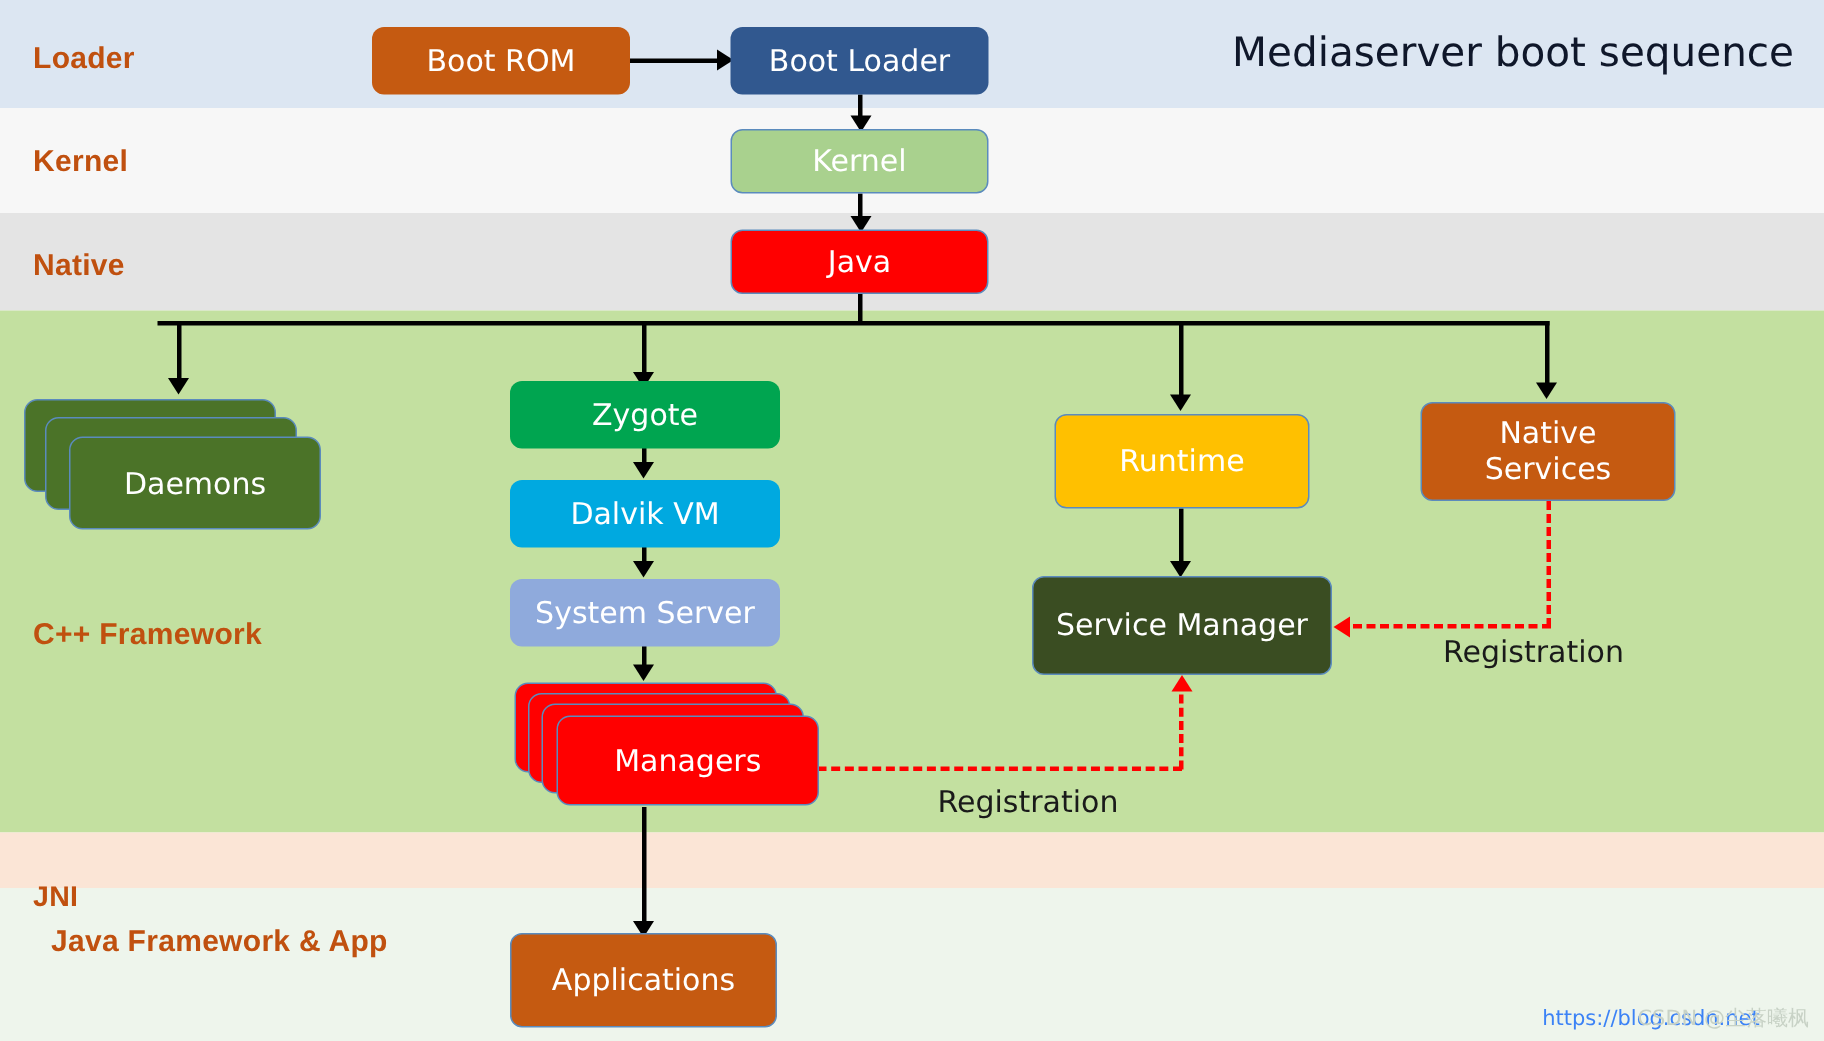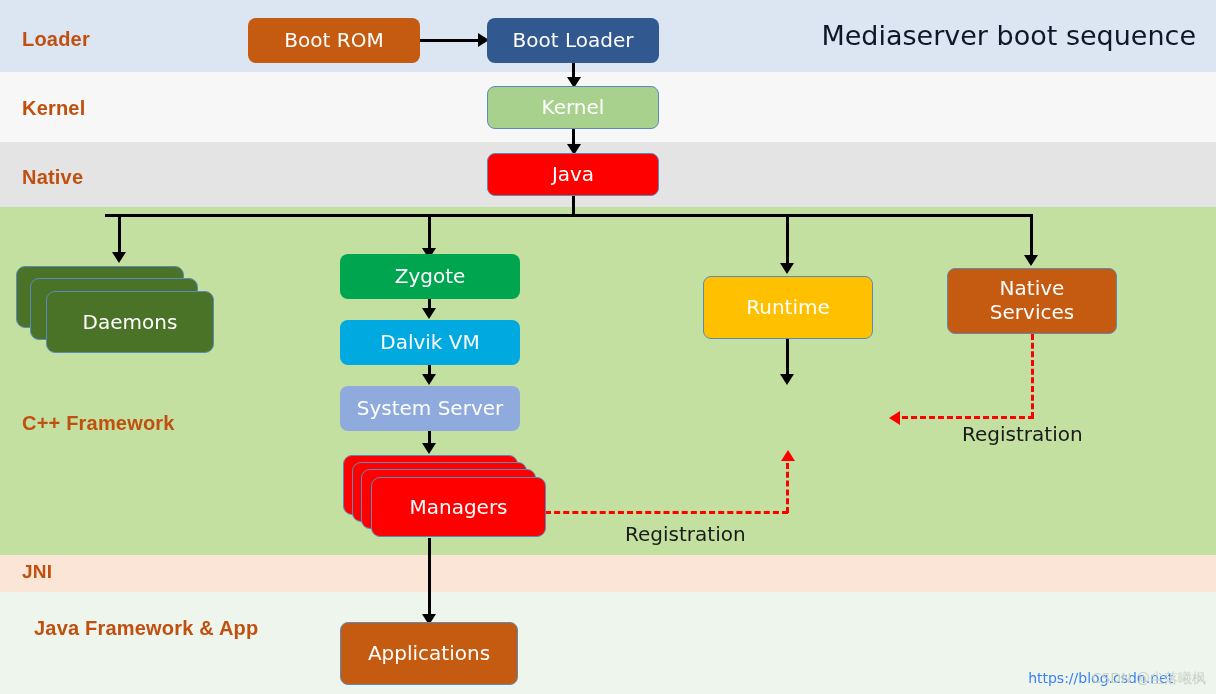--- a/index.html
+++ b/index.html
@@ -36,21 +36,21 @@
     color: #c0500f;
     font-weight: bold;
     font-size: 20px;
     white-space: nowrap;
     letter-spacing: 0.2px;
   }
   .lbl-loader { top: 28px; }
   .lbl-kernel { top: 97px; }
   .lbl-native { top: 166px; }
   .lbl-cpp    { top: 412px; }
-  .lbl-jni    { top: 561px; font-size: 19px; }
+  .lbl-jni    { top: 588px; font-size: 19px; }
   .lbl-java   { top: 617px; margin-left: 12px; }
 
   
   .diagram-title {
     position: absolute;
     top: 20px;
     right: 20px;
     font-size: 27px;
     color: #0f172a;
     font-family: "DejaVu Sans", sans-serif;
@@ -292,20 +292,23 @@
     <div class="sheet" style="left:18px; top:14px; width:175px; height:60px; background:#ff0000;"></div>
     <div class="sheet front" style="left:28px; top:22px; width:175px; height:60px; background:#ff0000;">
       <span>Managers</span>
     </div>
   </div>
 
   <div class="node" style="left:703px; top:276px; width:170px; height:63px; background:#ffc000;">
     <span>Runtime</span>
   </div>
 
+  <div class="node" style="left:688px; top:384px; width:200px; height:66px; background:#3a4d22;">
+    <span>Service Manager</span>
+  </div>
 
   <div class="node" style="left:947px; top:268px; width:170px; height:66px; background:#c55a11; flex-direction:column;">
     <span>Native</span>
     <span>Services</span>
   </div>
 
   <div class="node" style="left:340px; top:622px; width:178px; height:63px; background:#c55a11;">
     <span>Applications</span>
   </div>
 

